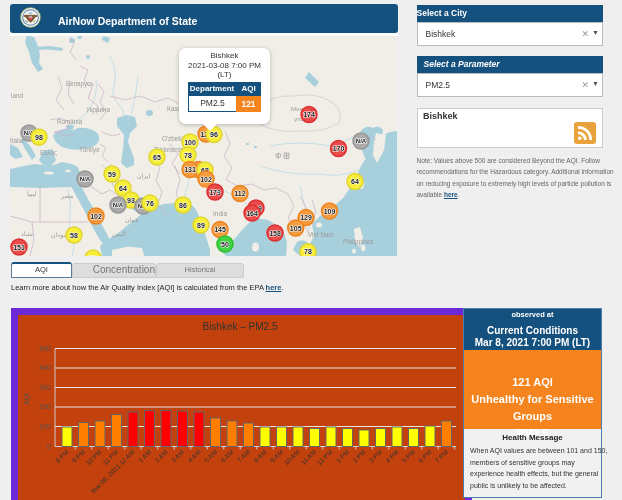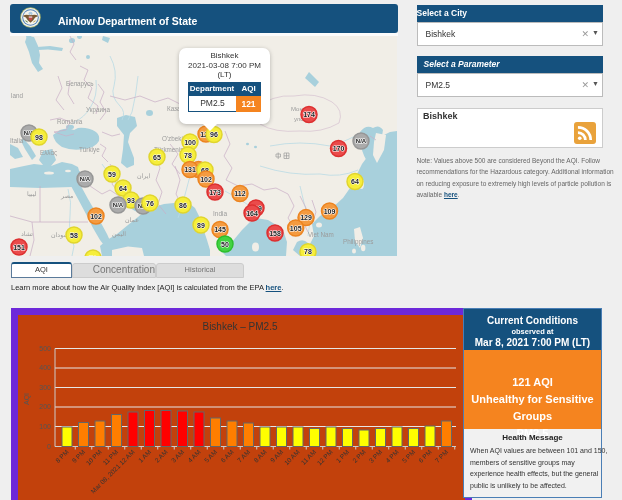--- a/index.html
+++ b/index.html
@@ -411,20 +411,20 @@
 <svg class="abs" style="left:574px;top:122px;" width="22" height="22" viewBox="0 0 24 24">
   <rect width="24" height="24" rx="3.2" fill="#e9a23b"></rect>
   <circle cx="6.3" cy="17.7" r="2.0" fill="#fff"></circle>
   <path d="M4.3,10.1 a9.6,9.6 0 0 1 9.6,9.6 h-3.0 a6.6,6.6 0 0 0 -6.6,-6.6 z" fill="#fff"></path>
   <path d="M4.3,4.3 a15.4,15.4 0 0 1 15.4,15.4 h-3.0 a12.4,12.4 0 0 0 -12.4,-12.4 z" fill="#fff"></path>
 </svg>
 <div class="abs" style="left:416.5px;top:155px;width:240px;font-size:6.5px;color:#666;line-height:11.3px;white-space:nowrap;">Note: Values above 500 are considered Beyond the AQI. Follow<br>recommendations for the Hazardous category. Additional information<br>on reducing exposure to extremely high levels of particle pollution is<br>available <b style="color:#15517e;text-decoration:underline;">here</b>.</div>
 
 <div class="abs" style="left:463px;top:307.5px;width:137px;height:188px;border:1px solid #4a7eb5;background:#f1f1f1;">
   <div class="blueband" style="height:41.5px;text-align:center;">
+    <div style="font-size:7.5px;padding-top:1px;">observed at</div>
     <div style="font-size:10px;padding-top:6px;">Current Conditions</div>
-    <div style="font-size:7.5px;padding-top:1px;">observed at</div>
     <div style="font-size:10px;padding-top:1px;">Mar 8, 2021 7:00 PM (LT)</div>
   </div>
   <div style="height:79px;background:#f5841f;color:#fff;font-weight:bold;font-size:11px;text-align:center;line-height:17px;padding-top:24px;box-sizing:border-box;white-space:nowrap;">121 AQI<br>Unhealthy for Sensitive<br>Groups<br>PM2.5</div>
   <div style="text-align:center;font-size:8px;font-weight:bold;color:#222;padding-top:4px;">Health Message</div>
   <div style="font-size:7px;color:#333;line-height:11.7px;padding:3px 0 0 6px;white-space:nowrap;">When AQI values are between 101 and 150,<br>members of sensitive groups may<br>experience health effects, but the general<br>public is unlikely to be affected.</div>
 </div>
 
 </body></html>

